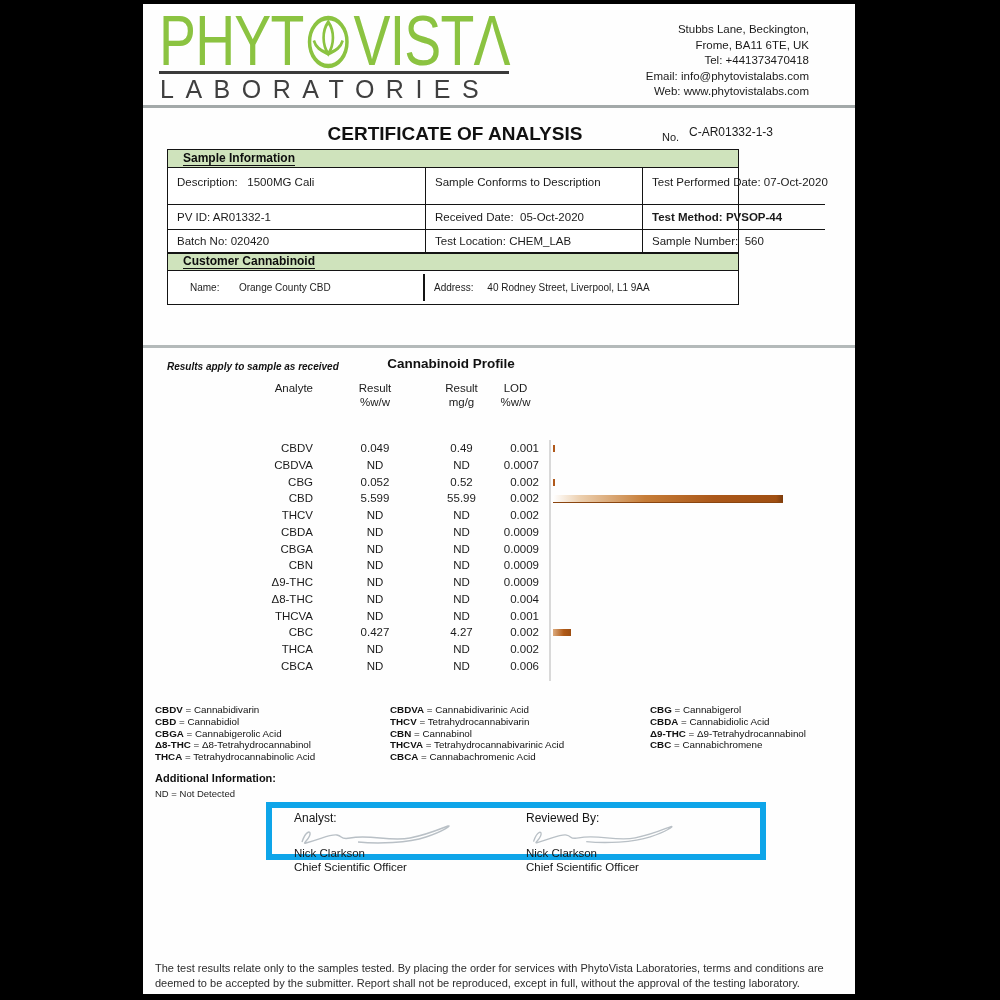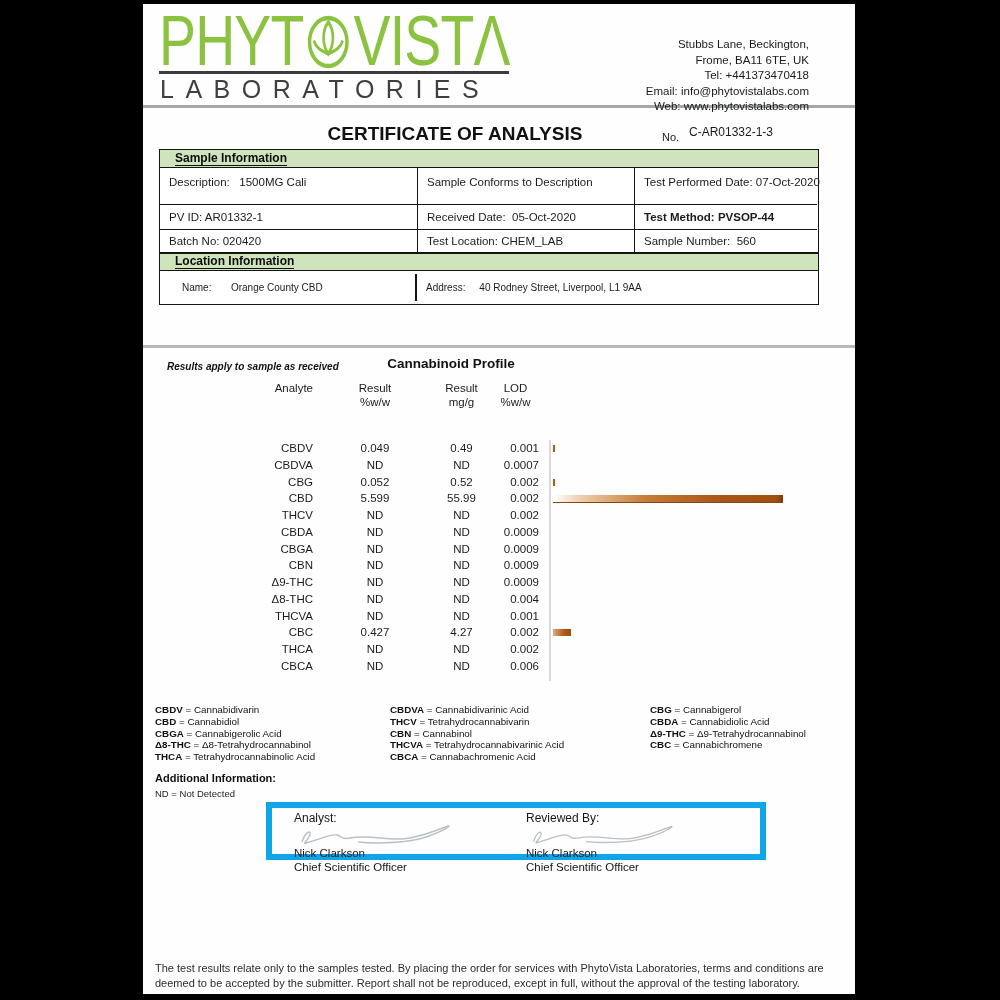--- a/index.html
+++ b/index.html
@@ -10,30 +10,30 @@
   .page{position:absolute;left:143px;top:4px;width:712px;height:990px;background:#fefefe;}
 
   
   .logo{position:absolute;left:16px;top:6px;height:62px;display:flex;align-items:center;
         transform:scaleX(0.78);transform-origin:left top;white-space:nowrap;}
   .logo-text{font-size:71px;line-height:62px;font-weight:400;color:#8bc341;letter-spacing:-1px;}
   .leaf{margin:2px 3px 0 3px;}
   .logo-rule{position:absolute;left:16px;top:67px;width:350px;height:2.5px;background:#3b3b3b;}
   .logo-sub{position:absolute;left:17px;top:71px;font-size:25px;color:#3f3f3f;letter-spacing:11.5px;white-space:nowrap;}
   .head-rule{position:absolute;left:0;top:101px;width:712px;height:2.5px;background:#a3a9a9;}
-  .contact{position:absolute;right:46px;top:18px;text-align:right;font-size:11.5px;line-height:15.6px;color:#1a1a1a;margin-top:15px;}
+  .contact{position:absolute;right:46px;top:18px;text-align:right;font-size:11.5px;line-height:15.6px;color:#1a1a1a;}
 
   
   .coa-title{position:absolute;left:137px;top:119px;width:350px;text-align:center;
              font-size:19px;font-weight:bold;color:#111;}
   .coa-no-label{position:absolute;left:519px;top:127px;font-size:11px;color:#222;}
   .coa-no-value{position:absolute;left:546px;top:121px;font-size:12px;color:#1a1a1a;}
 
   
-  .sect{position:absolute;left:16px;width:660px;border:1.6px solid #141414;box-sizing:border-box;background:#fff;}
+  .sect{position:absolute;left:24px;width:572px;border:1.6px solid #141414;box-sizing:border-box;background:#fff;}
   .sect-bar{background:#cfe3bc;border-bottom:1.4px solid #141414;padding-left:15px;display:flex;align-items:center;}
   .sect-bar span{font-size:12px;font-weight:bold;color:#0d0d0d;border-bottom:1.6px solid #111;line-height:13px;}
   .igrid{display:grid;grid-template-columns:258px 217px 182px;}
   .cell{font-size:11.5px;white-space:pre;padding-left:9px;box-sizing:border-box;display:flex;align-items:center;color:#1b1b1b;}
   .cell.c0,.cell.c1{border-right:1.4px solid #141414;}
   .rowline{border-top:1.4px solid #141414;}
 
   .cust-row{position:relative;height:33px;display:flex;align-items:center;font-size:10px;white-space:pre;}
   .cust-name{padding-left:22px;}
   .cust-div{position:absolute;left:255px;top:3px;bottom:3px;width:1.5px;background:#141414;}
@@ -124,21 +124,21 @@
         <div class="cell c1 rowline rcell" style="height: 25px;">Received Date:  05-Oct-2020</div>
         <div class="cell c2 rowline rcell" style="height: 25px; font-weight: bold;">Test Method: PVSOP-44</div>
         <div class="cell c0 rowline rcell" style="height: 23px;">Batch No: 020420</div>
         <div class="cell c1 rowline rcell" style="height: 23px;">Test Location: CHEM_LAB</div>
         <div class="cell c2 rowline rcell" style="height: 23px;">Sample Number:  560</div>
       </div>
   </div>
 
   <div class="sect" style="top:249px;">
     <div class="sect-bar" style="height:16px;">
-      <span>Location Information</span>
+      <span>Customer Cannabinoid</span>
     </div>
     <div class="cust-row">
       <span class="cust-name">Name:       Orange County CBD</span>
       <span class="cust-div"></span>
       <span class="cust-addr">Address:     40 Rodney Street, Liverpool, L1 9AA</span>
     </div>
   </div>
 
 
   <div class="mid-rule"></div>

